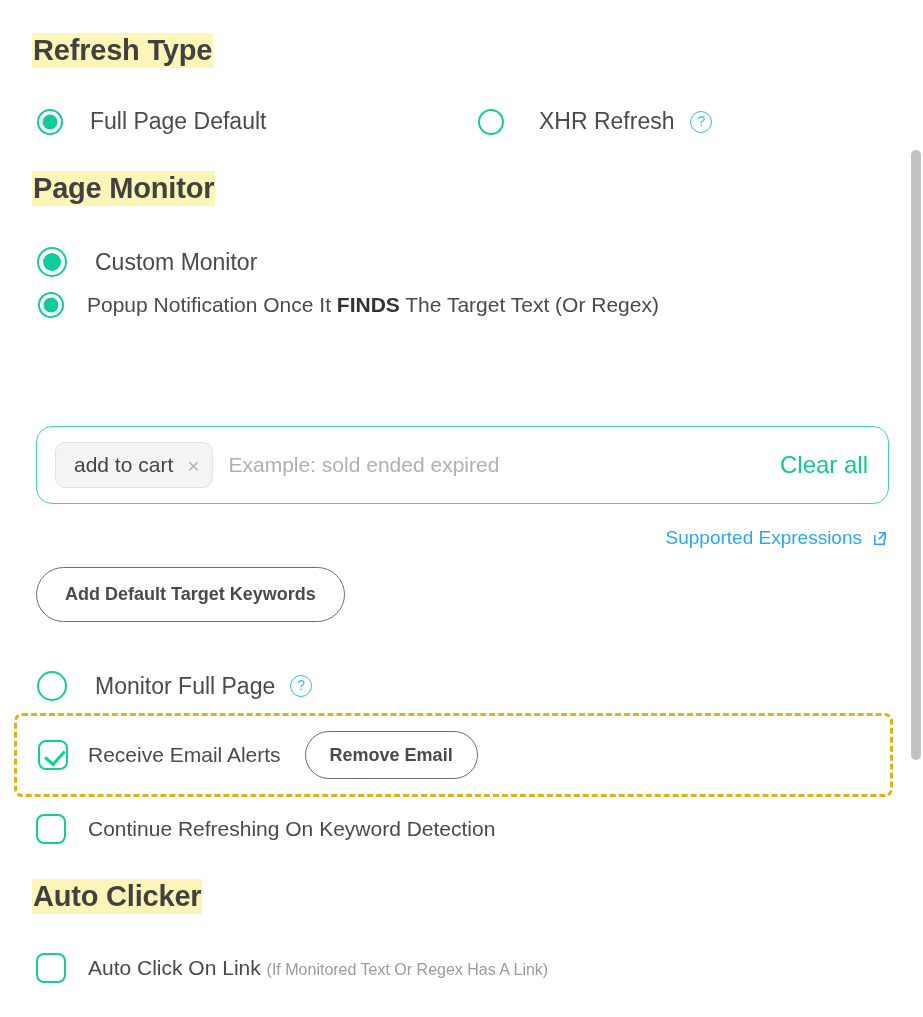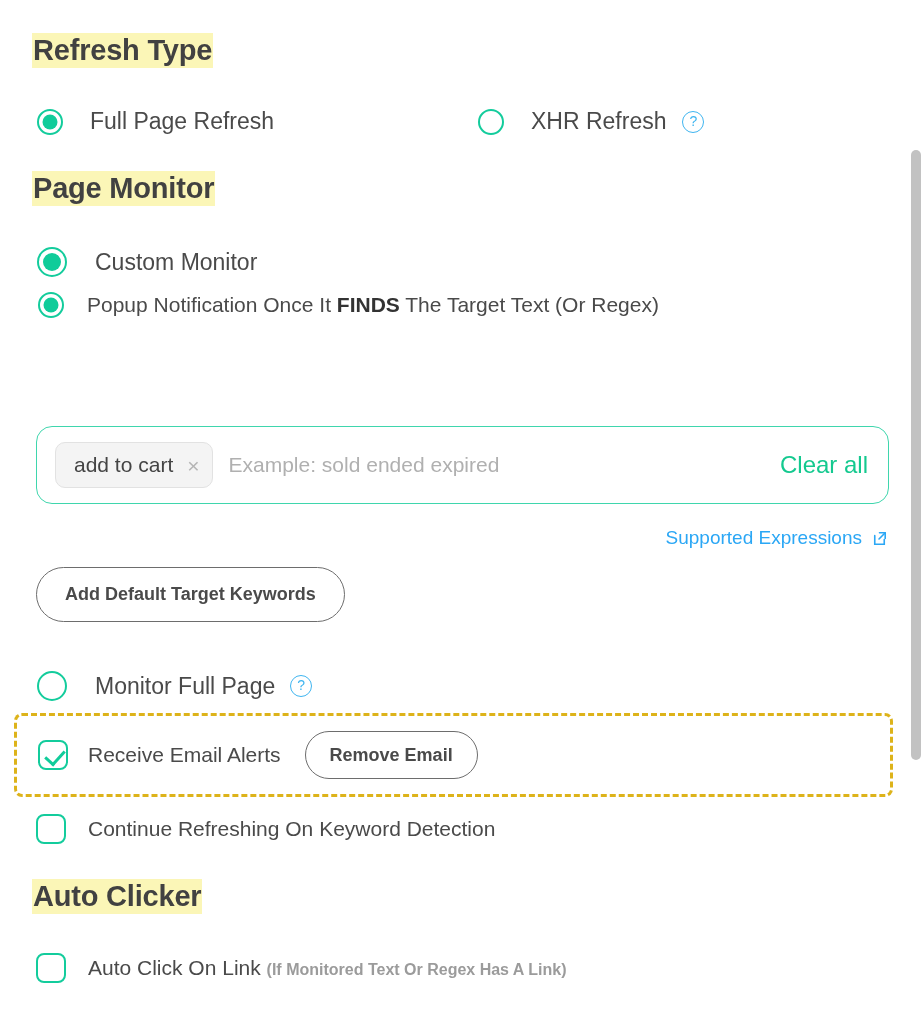--- a/index.html
+++ b/index.html
@@ -88,21 +88,21 @@
   .label {
     font-size: 23px;
     color: #4a4a4a;
     white-space: nowrap;
   }
   .label.sm { font-size: 21px; }
   .label b { font-weight: bold; color: #333; }
   .label .muted {
     color: #9b9b9b;
     font-size: 16px;
-    font-weight: bold;
+    font-weight: normal;
   }
 
   
   .help-icon {
     width: 22px; height: 22px;
     border-radius: 50%;
     border: 1.6px solid #3fb5f0;
     color: #3fb5f0;
     font-size: 14px;
     line-height: 19px;
@@ -218,26 +218,26 @@
 <body>
 
 <div class="panel">
 
   <div style="position:absolute; left:32px; top:34px;">
     <div class="section-heading"><span class="hl">Refresh Type</span></div>
   </div>
 
   <div class="row" style="position:absolute; left:37px; top:108px; gap:0;">
     <span class="radio checked"></span>
-    <span class="label" style="margin-left:27px;">Full Page Refresh</span>
+    <span class="label" style="margin-left:27px;">Full Page Default</span>
   </div>
 
   <div class="row" style="position:absolute; left:478px; top:108px; gap:0;">
     <span class="radio"></span>
-    <span class="label" style="margin-left:27px;">XHR Refresh</span>
+    <span class="label" style="margin-left:35px;">XHR Refresh</span>
     <span class="help-icon" style="margin-left:16px;">?</span>
   </div>
 
   <div style="position:absolute; left:32px; top:172px;">
     <div class="section-heading"><span class="hl">Page Monitor</span></div>
   </div>
 
   <div class="row" style="position:absolute; left:37px; top:247px;">
     <span class="radio lg checked"></span>
     <span class="label" style="margin-left:28px;">Custom Monitor</span>

